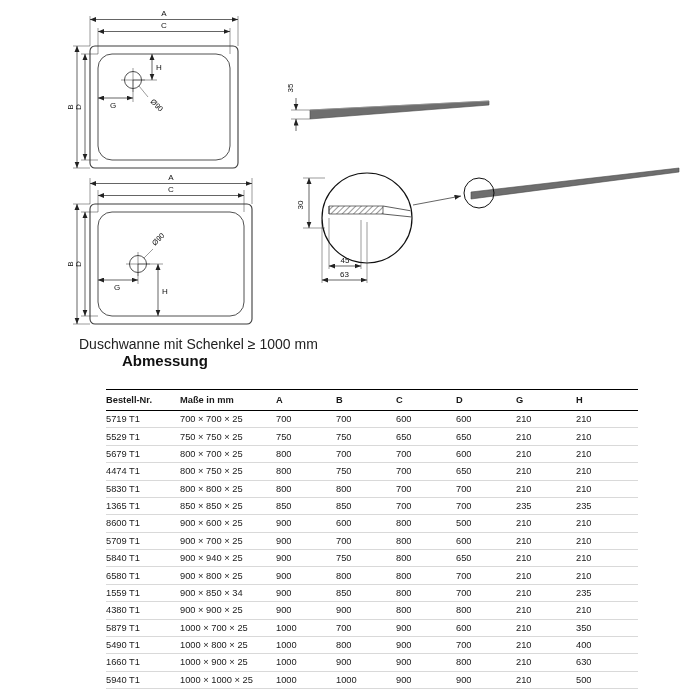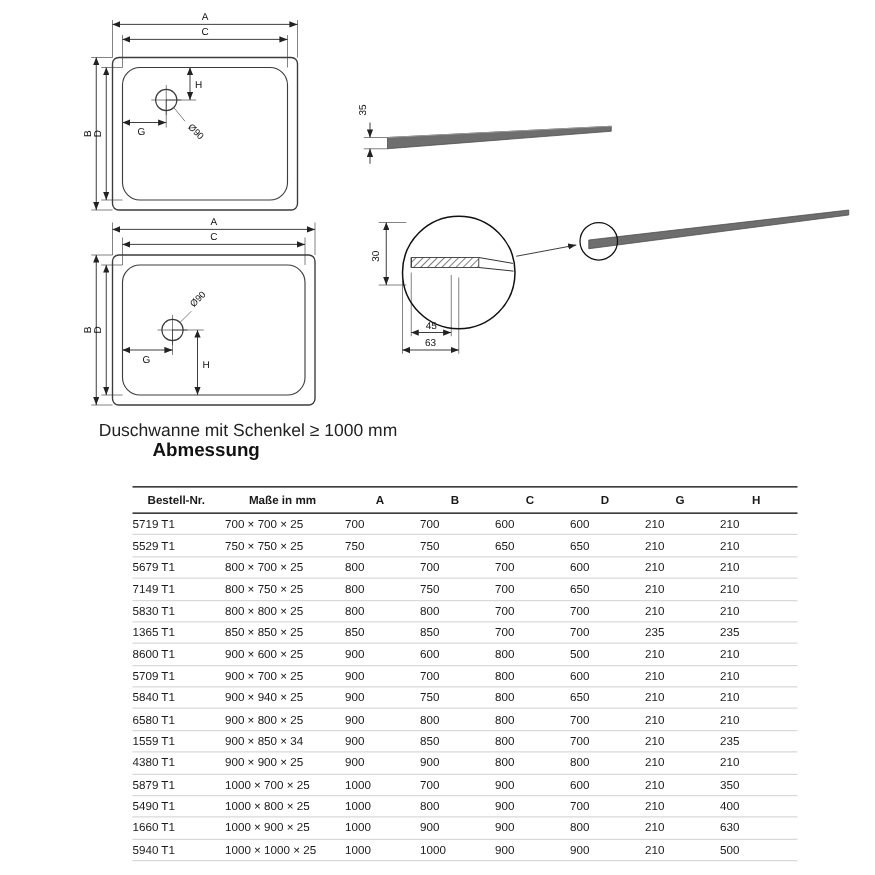--- a/index.html
+++ b/index.html
@@ -12,21 +12,21 @@
   .outline.thin { stroke-width:0.9; }
   .dim { stroke:#222; stroke-width:0.7; fill:none; }
   .ext { stroke:#222; stroke-width:0.45; fill:none; }
   .lab { font-size:8px; fill:#111; }
   .lab.small { font-size:7.5px; }
 
   .caption { position:absolute; left:79px; top:336px; font-size:14px; color:#222; }
   .heading { position:absolute; left:106px; top:352px; font-size:15px; font-weight:bold; color:#111;margin-left:16px; }
 
   table.dim-table { position:absolute; left:106px; top:389px; border-collapse:collapse; table-layout:fixed; width:532px; font-size:9.3px; }
-  table.dim-table th { text-align:center; font-weight:bold; padding:5px 4px 5px 0; border-top:1.2px solid #000; border-bottom:1.2px solid #000; }
+  table.dim-table th { text-align:left; font-weight:bold; padding:5px 4px 5px 0; border-top:1.2px solid #000; border-bottom:1.2px solid #000; }
   table.dim-table td { text-align:left; padding:3.2px 4px 3.2px 0; border-bottom:1px solid #d9d9d9; color:#1a1a1a; }
 </style>
 </head>
 <body>
 
 <div class="page">
 
   <svg width="0" height="0" style="position:absolute">
     <defs>
       <marker id="aE" markerUnits="userSpaceOnUse" markerWidth="7" markerHeight="6" refX="6.5" refY="2.5" orient="auto">
@@ -207,21 +207,21 @@
           <td>5679 T1</td>
           <td>800 × 700 × 25</td>
           <td>800</td>
           <td>700</td>
           <td>700</td>
           <td>600</td>
           <td>210</td>
           <td>210</td>
         </tr>
         <tr>
-          <td>7149 T1</td>
+          <td>4474 T1</td>
           <td>800 × 750 × 25</td>
           <td>800</td>
           <td>750</td>
           <td>700</td>
           <td>650</td>
           <td>210</td>
           <td>210</td>
         </tr>
         <tr>
           <td>5830 T1</td>

